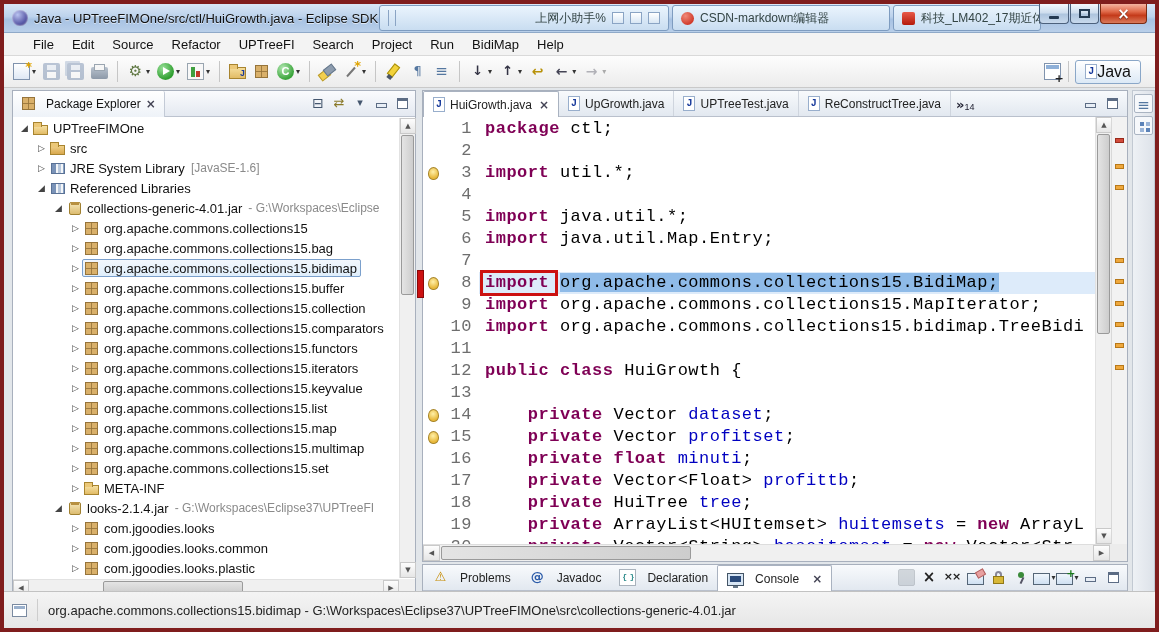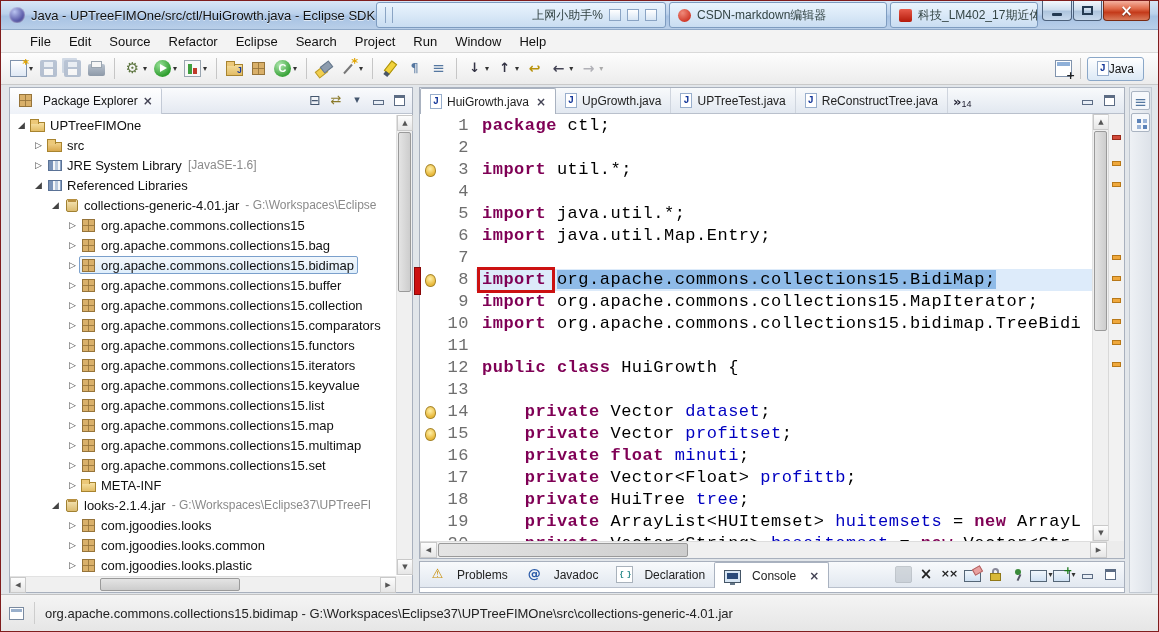--- a/index.html
+++ b/index.html
@@ -1,17 +1,17 @@
 <!DOCTYPE html>
 <html><head>
 <meta charset="utf-8">
 <style>
 *{margin:0;padding:0;box-sizing:border-box}
 html,body{width:1159px;height:632px;overflow:hidden;font-family:"Liberation Sans",sans-serif;background:#9db9d6}
-.window{position:relative;width:1159px;height:632px;border:1px solid #7f1d1d;background:#bfd4ea;overflow:hidden}
+.window{position:relative;width:1159px;height:632px;border:4px solid #7f1d1d;background:#bfd4ea;overflow:hidden}
 
 
 .titlebar{position:absolute;left:0;top:0;right:0;height:29px;background:linear-gradient(180deg,#d8e6f6 0%,#bcd2ec 45%,#a7c2e3 55%,#b9cfe9 100%);display:flex;align-items:center;gap:6px;padding:0 8px;border-bottom:1px solid #8fa9c8}
 .app-icon{width:16px;height:16px;flex:none;border-radius:50%;background:radial-gradient(circle at 35% 30%,#b9c3f0,#5a5aa8 60%,#2e2e6e);box-shadow:inset 0 0 2px #fff}
 .title-text{font-size:13px;color:#111;text-shadow:0 1px 0 rgba(255,255,255,.6);white-space:nowrap}
 .win-controls{position:absolute;top:0;right:8px;display:flex;gap:1px;z-index:40}
 .win-btn{height:20px;border:1px solid #4c617c;border-top:none;border-radius:0 0 4px 4px;background:linear-gradient(#f3f8fd,#cfdeee 45%,#aec5de 55%,#c8d9ec);display:flex;align-items:center;justify-content:center}
 .win-btn.min{width:30px}.win-btn.max{width:29px}
 .win-btn.close{width:47px;background:linear-gradient(#f4b2a0,#e06a4a 40%,#c43a1a 60%,#d97a5a);border-color:#7a2a12}
 .glyph-min{width:10px;height:3px;background:#243a52;border-radius:1px;margin-top:8px}
@@ -33,21 +33,21 @@
 .menubar{position:absolute;top:29px;left:0;right:0;height:23px;background:#f3f3f3;border-bottom:1px solid #d9d9d9;display:flex;align-items:center;padding-left:20px}
 .menu-item{font-size:13px;color:#111;padding:2px 9px;border-radius:2px;white-space:nowrap}
 .toolbar{position:absolute;top:52px;left:0;right:0;height:32px;background:linear-gradient(#fdfdfd,#ececec);border-bottom:1px solid #c9c9c9;display:flex;align-items:center;padding:0 6px}
 .tb-items{display:flex;align-items:center;gap:1px}
 .tb-btn{display:flex;align-items:center;height:25px;padding:1px 3px;background:transparent;border:none}
 .tb-btn.disabled{opacity:.38}
 .tb-sep{width:1px;height:21px;background:#c6c6c6;margin:0 5px}
 .dd{font-size:8px;color:#333;margin-left:2px;font-family:"DejaVu Sans",sans-serif}
 .persp{margin-left:auto;display:flex;align-items:center;gap:6px;padding-right:8px}
 .persp-sep{width:1px;height:21px;background:#c6c6c6}
-.persp-btn{display:flex;align-items:center;gap:0;height:24px;padding:0 9px;border:1px solid #8aa7c8;border-radius:3px;background:linear-gradient(#ffffff,#dce9f6);font-size:12px;color:#111}
+.persp-btn{display:flex;align-items:center;gap:0;height:24px;padding:0 9px;border:1px solid #8aa7c8;border-radius:3px;background:linear-gradient(#ffffff,#dce9f6);font-size:16px;color:#111}
 
 
 .ic{width:17px;height:17px;position:relative;display:inline-block;flex:none;font-family:"DejaVu Sans",sans-serif}
 .ic::before,.ic::after{content:"";position:absolute}
 .ic-gear::before,.ic-class::before,.ic-pilcrow::before,.ic-lines::before,.ic-down-arrow::before,.ic-up-arrow::before,.ic-back-curve::before,.ic-left-arrow::before,.ic-right-arrow::before,.ic-collapse-all::before,.ic-link::before,.ic-menu-arrow::before,.ic-problems::before,.ic-javadoc::before,.ic-declaration::before,.ic-x::before,.ic-xx::before{position:static;display:block;text-align:center;line-height:16px}
 .ic-new{border:1px solid #8093ad;background:linear-gradient(#fff,#dfe8f4)}
 .ic-new::after{content:"*";right:-3px;top:-5px;color:#e0a400;font-weight:bold;font-size:13px}
 .ic-save,.ic-save-all{background:#54719c;border-radius:2px}
 .ic-save-all{box-shadow:-3px -3px 0 -1px #8fa6c4}
 .ic-save::before,.ic-save-all::before{left:4px;right:4px;top:2px;height:5px;background:#d7e2f0}
@@ -236,25 +236,25 @@
     <div class="win-btn close">
         <span class="glyph-close"></span>
       </div>
   </div>
 
   <div class="menubar">
       <span class="menu-item">File</span>
       <span class="menu-item">Edit</span>
       <span class="menu-item">Source</span>
       <span class="menu-item">Refactor</span>
-      <span class="menu-item">Eclipse</span>
+      <span class="menu-item">UPTreeFI</span>
       <span class="menu-item">Search</span>
       <span class="menu-item">Project</span>
       <span class="menu-item">Run</span>
-      <span class="menu-item">Window</span>
+      <span class="menu-item">BidiMap</span>
       <span class="menu-item">Help</span>
     </div>
 
   <div class="toolbar">
     <div class="tb-items">
         <button class="tb-btn">
           <span class="ic ic-new"></span>
           <span class="dd">▾</span>
         </button>
         <button class="tb-btn disabled">

